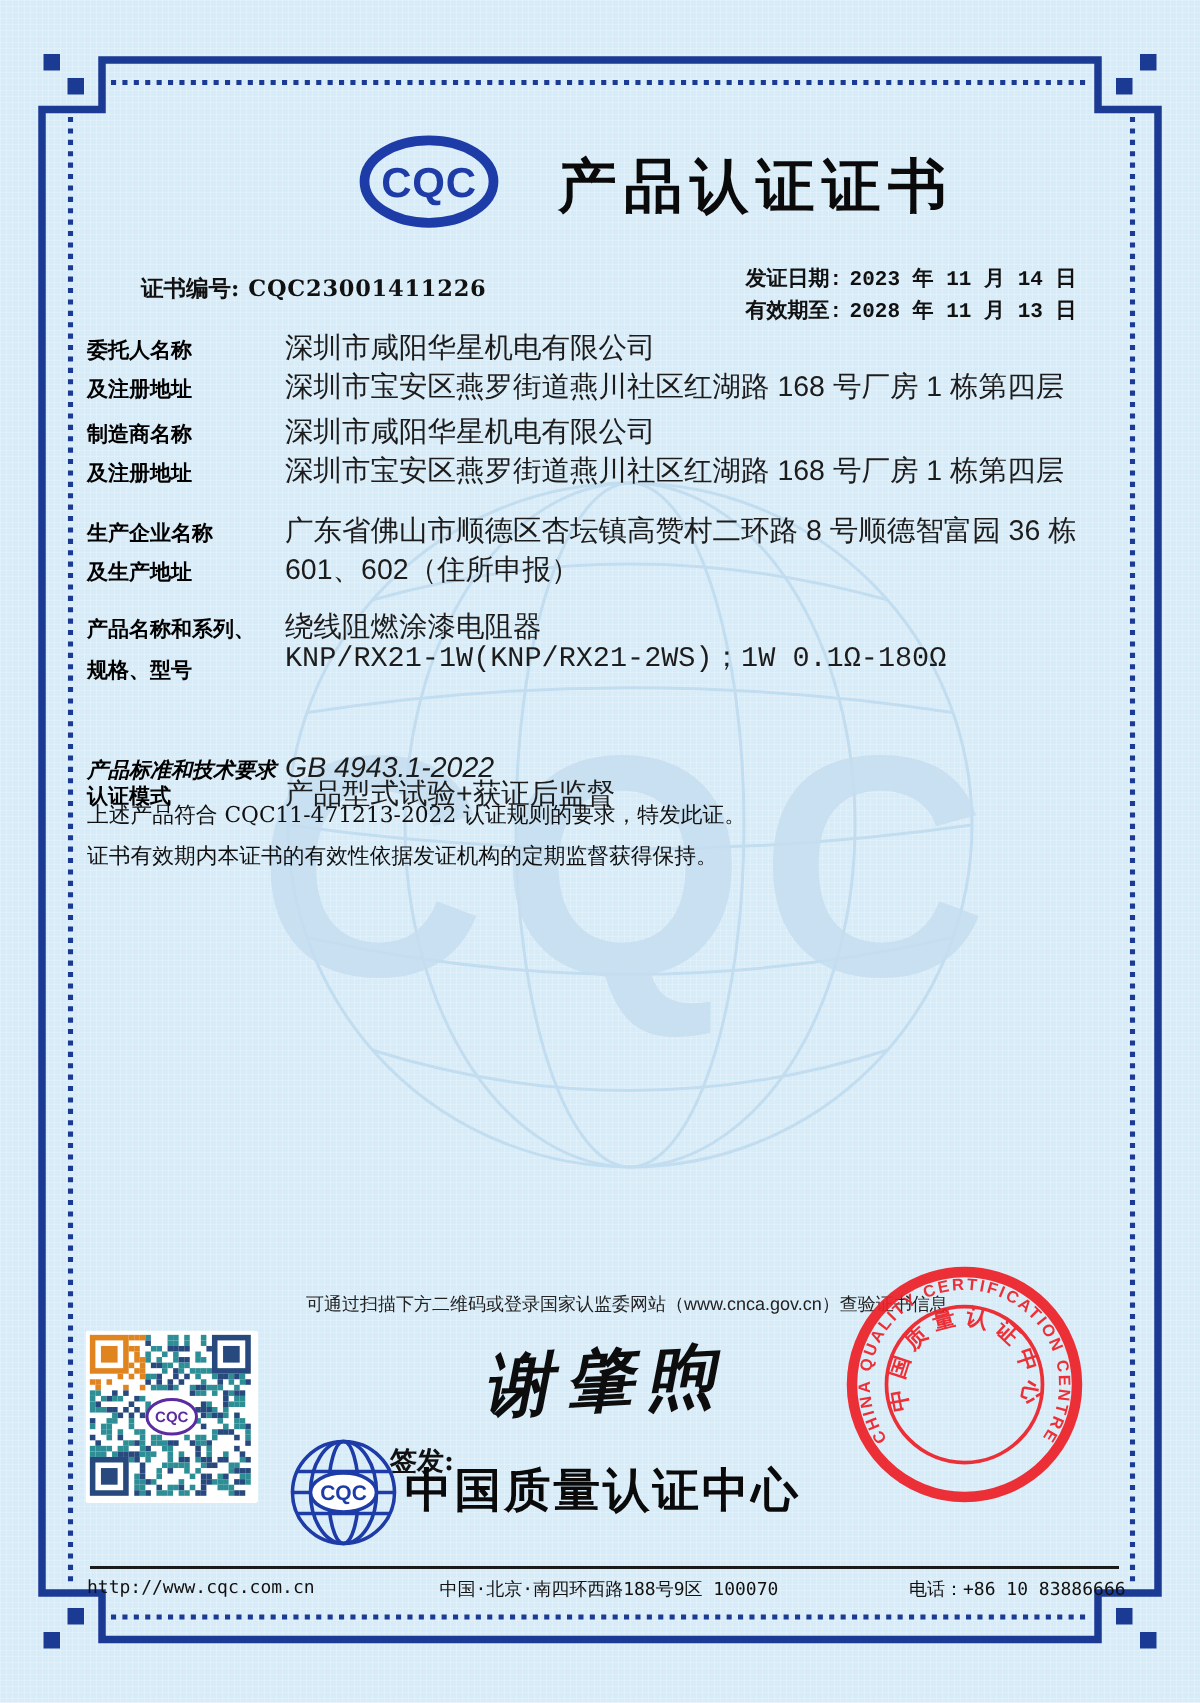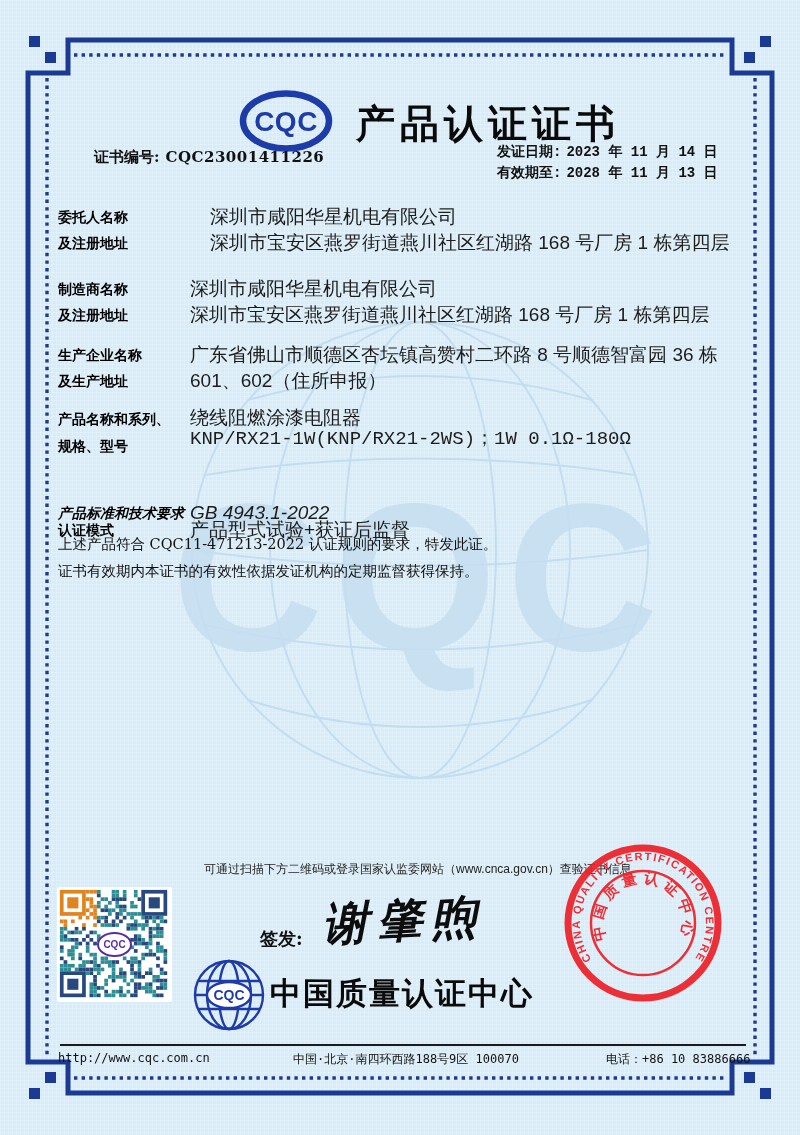--- a/index.html
+++ b/index.html
@@ -16,24 +16,24 @@
     color:#111;
   }
   svg{display:block;}
   .watermark{position:absolute;left:0;top:0;z-index:1;pointer-events:none;}
   .border-svg{position:absolute;left:0;top:0;z-index:2;pointer-events:none;}
   .content{position:absolute;left:0;top:0;width:800px;height:1135px;z-index:3;}
 
   
   .logo-svg{position:absolute;left:238px;top:90px;}
   .page-title{
-    position:absolute;left:356px;top:97px;
+    position:absolute;left:372px;top:97px;
     font-size:39px;font-weight:bold;letter-spacing:5px;color:#0a0a0a;
   }
-  .serifb{font-family:"DejaVu Serif",serif;font-weight:bold;}
+  .serifb{font-family:"DejaVu Serif",serif;font-weight:bold;margin-top:35px;}
   .cert-no{position:absolute;left:94px;top:148px;font-size:15px;}
   .cert-no .num{margin-left:6px;letter-spacing:.5px;}
   .dates{position:absolute;left:497px;top:142px;font-size:14px;line-height:21px;font-family:Liberation Mono, monospace;}
   .dates .v{margin-left:5px;}
 
   
   .field-row{position:absolute;left:58px;width:690px;display:grid;grid-template-columns:132px 1fr;}
   .field-row .lbl{font-weight:bold;font-size:14px;line-height:26px;color:#000;}
   .field-row .val{font-size:19px;line-height:26px;color:#1c1c1c;}
   .field-row.tight .val{line-height:20px;padding-top:3px;font-family:Liberation Mono, monospace;}
@@ -122,21 +122,21 @@
     </div>
     <div class="dates serifb">
       <div>
         <span>发证日期:</span><span class="v">2023 年 11 月 14 日</span>
       </div>
       <div>
         <span>有效期至:</span><span class="v">2028 年 11 月 13 日</span>
       </div>
     </div>
 
-    <div class="field-row" style="top:204px;gap:20px;">
+    <div class="field-row" style="top:220px;">
       <div class="lbl">
         <div>委托人名称</div>
         <div>及注册地址</div>
       </div>
       <div class="val">
         <div>深圳市咸阳华星机电有限公司</div>
         <div>深圳市宝安区燕罗街道燕川社区红湖路 168 号厂房 1 栋第四层</div>
       </div>
     </div>
 

